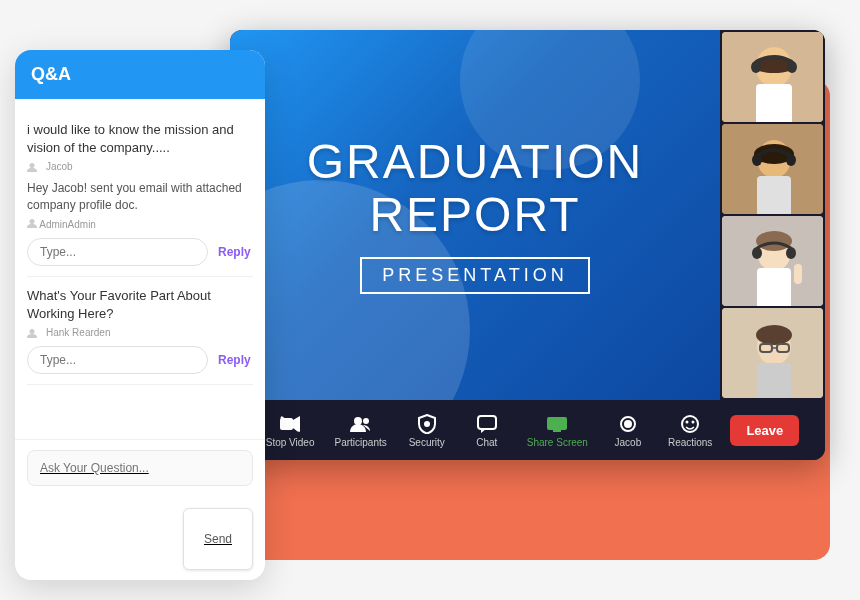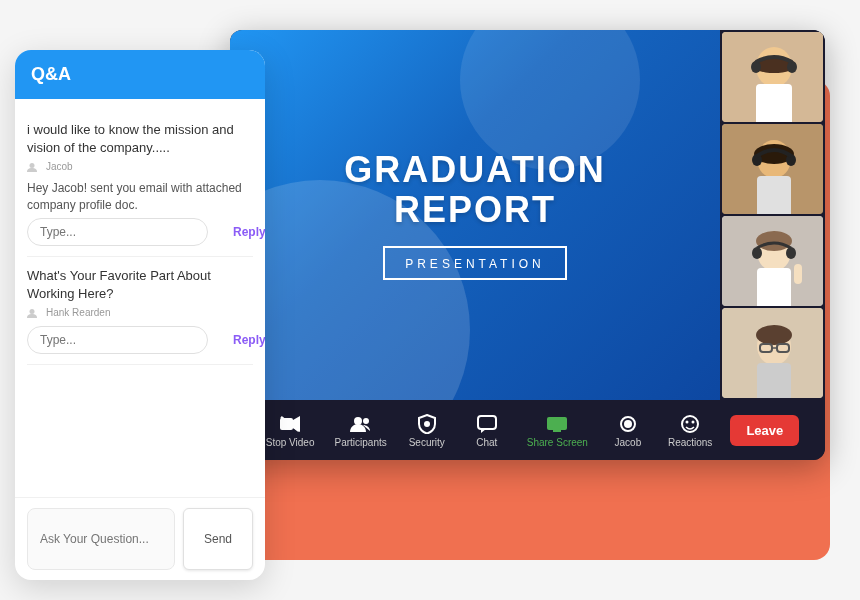--- a/index.html
+++ b/index.html
@@ -78,36 +78,36 @@
     }
 
     .slide-content {
       text-align: center;
       color: white;
       z-index: 1;
       padding: 20px;
     }
 
     .slide-title {
-      font-size: 36px;
-      font-weight: 700;
+      font-size: 48px;
+      font-weight: 400;
       letter-spacing: 2px;
       line-height: 1.1;
       text-shadow: 0 2px 4px rgba(0,0,0,0.2);
     }
 
     .slide-subtitle-box {
       margin-top: 16px;
       border: 2px solid white;
       padding: 6px 20px;
       display: inline-block;
     }
 
     .slide-subtitle {
-      font-size: 12px;
+      font-size: 18px;
       letter-spacing: 4px;
       font-weight: 500;
     }
 
     
     .participants-sidebar {
       width: 105px;
       background: #1a1a2e;
       display: flex;
       flex-direction: column;
@@ -246,21 +246,21 @@
 
     .qa-answerer {
       font-size: 10px;
       color: #999;
       margin-bottom: 8px;
     }
 
     .qa-reply-row {
       display: flex;
       align-items: center;
-      gap: 21px;
+      gap: 6px;
       margin-top: 4px;
     }
 
     .qa-input {
       flex: 1;
       border: 1px solid #e0e0e0;
       border-radius: 20px;
       padding: 6px 12px;
       font-size: 12px;
       color: #999;
@@ -274,22 +274,23 @@
       font-size: 12px;
       font-weight: 600;
       cursor: pointer;
       padding: 0 4px;
     }
 
     .qa-footer {
       padding: 10px 12px;
       border-top: 1px solid #f0f0f0;
       display: flex;
-      flex-direction: row;
-      gap: 8px;
+      flex-direction: column;
+      gap: 22px;
+      text-decoration: underline;
     }
 
     .qa-ask-input {
       width: 100%;
       border: 1px solid #e8e8e8;
       border-radius: 8px;
       padding: 10px 12px;
       font-size: 12px;
       color: #999;
       outline: none;
@@ -476,20 +477,27 @@
     <div class="qa-question-block">
       <div class="qa-question-text">i would like to know the mission and vision of the company.....</div>
       <div class="qa-questioner">
         <svg width="10" height="10" viewBox="0 0 10 10">
             <circle cx="5" cy="3.5" r="2.5" fill="#ccc"></circle>
             <path d="M0 10 C0 7 2 6 5 6 C8 6 10 7 10 10" fill="#ccc"></path>
           </svg>
         <span>Jacob</span>
       </div>
       <div class="qa-answer-text">Hey Jacob! sent you email with attached company profile doc.</div>
+      <div class="qa-answerer">
+        <svg width="10" height="10" viewBox="0 0 10 10">
+            <circle cx="5" cy="3.5" r="2.5" fill="#ccc"></circle>
+            <path d="M0 10 C0 7 2 6 5 6 C8 6 10 7 10 10" fill="#ccc"></path>
+          </svg>
+        <span>AdminAdmin</span>
+      </div>
       <div class="qa-reply-row">
         <input class="qa-input" type="text" placeholder="Type..." style="">
         <button class="qa-reply-btn">Reply</button>
       </div>
     </div>
 
     <div class="qa-question-block">
       <div class="qa-question-text">What's Your Favorite Part About Working Here?</div>
       <div class="qa-questioner">
         <svg width="10" height="10" viewBox="0 0 10 10">

